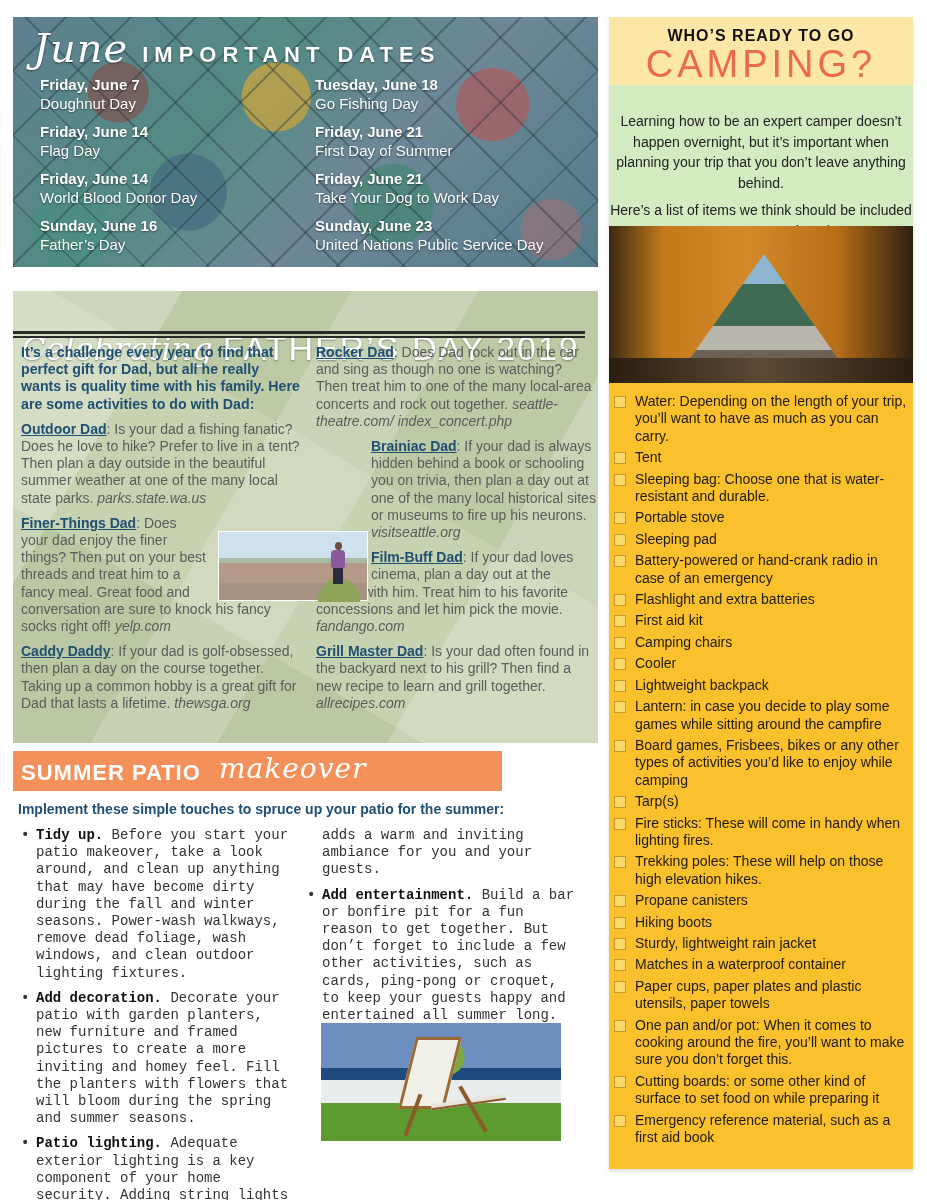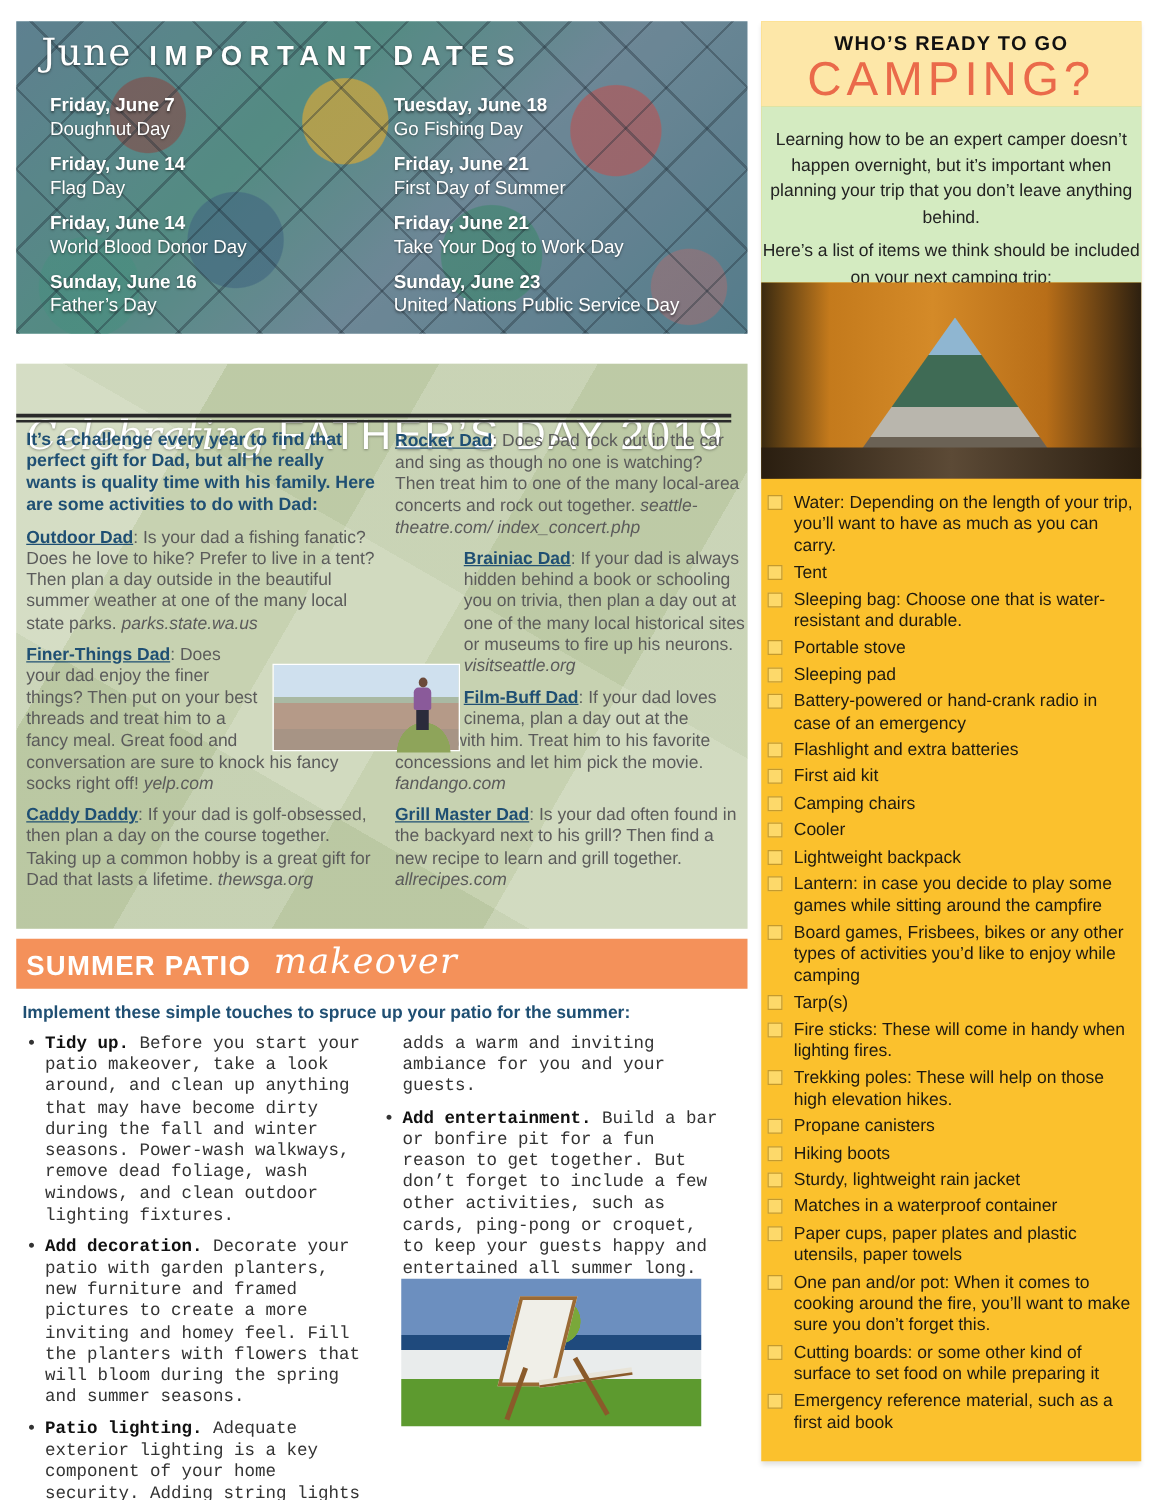--- a/index.html
+++ b/index.html
@@ -24,21 +24,21 @@
     content: ""; position: absolute; inset: 0;
     background:
       repeating-linear-gradient(45deg, rgba(30,40,50,.35) 0 2px, transparent 2px 46px),
       repeating-linear-gradient(-45deg, rgba(30,40,50,.35) 0 2px, transparent 2px 46px);
   }
   .june::after {
     content: ""; position: absolute; inset: 0; background: rgba(40,60,70,.18);
   }
   .june-inner { position: absolute; inset: 0; z-index: 2; color: #fff; text-shadow: 0 1px 2px rgba(0,0,0,.5); }
   .june-title { position: absolute; left: 20px; top: 8px; display: flex; align-items: baseline; }
-  .june-script { font-family: "DejaVu Serif", serif; font-size: 30px; letter-spacing: 1px; }
+  .june-script { font-family: "DejaVu Serif", serif; font-style: italic; font-size: 40px; letter-spacing: 1px; }
   .june-caps { font-size: 22px; letter-spacing: 6px; margin-left: 14px; font-weight: bold; }
   .dates { position: absolute; left: 27px; top: 58px; width: 560px; display: grid; grid-template-columns: 275px 285px; row-gap: 9px; }
   .date-item { line-height: 19px; }
   .date-day { font-weight: bold; font-size: 15px; }
   .date-name { font-size: 15px; }
 
   
   .fathers {
     position: absolute; left: 13px; top: 291px; width: 585px; height: 452px;
     background:
@@ -64,21 +64,21 @@
   }
   .fd-photo .person { position: absolute; left: 112px; top: 8px; width: 14px; height: 44px; }
   .fd-photo .person .body { position: absolute; left: 0; top: 10px; width: 14px; height: 18px; background: #8a5a9a; border-radius: 4px 4px 2px 2px; }
   .fd-photo .person .head { position: absolute; left: 4px; top: 2px; width: 7px; height: 8px; background: #6b4a3a; border-radius: 50%; }
   .fd-photo .person .legs { position: absolute; left: 2px; top: 28px; width: 10px; height: 16px; background: #2b2b3b; }
   .fd-photo .grass { position: absolute; left: 95px; top: 42px; width: 50px; height: 28px; background: radial-gradient(ellipse at 50% 100%, #8ea45a 0 60%, transparent 61%); }
   .fd-float { float: right; width: 95px; height: 74px; }
   .fd-float-left { float: left; width: 55px; height: 95px; }
 
   
-  .patio-banner { position: absolute; left: 13px; top: 751px; width: 585px; height: 40px; background: #f4915a; color: #fff; }
+  .patio-banner { position: absolute; left: 13px; top: 751px; width: 489px; height: 40px; background: #f4915a; color: #fff; }
   .patio-banner .caps { position: absolute; left: 8px; top: 9px; font-size: 22px; letter-spacing: 1px; font-weight: bold; }
   .patio-banner .script { font-family: "DejaVu Serif", serif; font-style: italic; font-size: 28px; position: absolute; left: 206px; top: 1px; letter-spacing: 1px; }
   .patio-intro { position: absolute; left: 18px; top: 801px; font-size: 14px; font-weight: bold; color: #1f4f73; }
   .patio-col { position: absolute; font-size: 14px; line-height: 17.2px; color: #333; }
   .patio-col.left { left: 18px; top: 827px; width: 275px; }
   .patio-col.right { left: 304px; top: 827px; width: 275px; }
   .patio-col ul { list-style: none; }
   .patio-col li { position: relative; padding-left: 18px; margin-bottom: 8px; font-family: Liberation Mono, monospace; }
   .patio-col li::before { content: "•"; position: absolute; left: 3px; top: 0; font-weight: bold; }
   .patio-col li.cont::before { content: none; }
@@ -91,21 +91,21 @@
   .chair-leg1 { position: absolute; left: 90px; top: 70px; width: 4px; height: 44px; background: #8a5a2a; transform: rotate(20deg); }
   .chair-leg2 { position: absolute; left: 150px; top: 60px; width: 4px; height: 52px; background: #8a5a2a; transform: rotate(-30deg); }
   .chair-seat { position: absolute; left: 110px; top: 76px; width: 75px; height: 6px; background: #e8e4d8; border-bottom: 2px solid #8a5a2a; transform: rotate(-8deg); }
   .bush { position: absolute; left: 100px; top: 12px; width: 50px; height: 44px; background: radial-gradient(circle, #7aa83a 0 55%, transparent 56%); }
 
   
   .camp { position: absolute; left: 609px; top: 17px; width: 304px; height: 1152px; background: #fbc12d; box-shadow: 0 3px 4px rgba(0,0,0,.12); }
   .camp-head { position: absolute; left: 0; top: 0; width: 304px; height: 68px; background: #fde7a8; text-align: center; }
   .camp-who { position: absolute; left: 0; width: 100%; top: 10px; font-size: 16px; font-weight: bold; letter-spacing: 1px; color: #111; }
   .camp-big { position: absolute; left: 0; width: 100%; top: 26px; font-size: 38px; letter-spacing: 4px; color: #ea6a4a; }
-  .camp-intro { position: absolute; left: 0; top: 68px; width: 304px; height: 141px; background: #d4ebc1; text-align: center; font-size: 14px; line-height: 20.5px; color: #222; padding-top: 16px; }
+  .camp-intro { position: absolute; left: 0; top: 68px; width: 304px; height: 141px; background: #d4ebc1; text-align: center; font-size: 14px; line-height: 20.5px; color: #222; padding-top: 26px; }
   .camp-intro p { margin-bottom: 7px; }
   .camp-photo {
     position: absolute; left: 0; top: 209px; width: 304px; height: 157px; overflow: hidden;
     background: linear-gradient(90deg, #3a2a10 0%, #c47a1c 18%, #d48a28 45%, #b86e18 75%, #2d2010 100%);
   }
   .tent-window {
     position: absolute; left: 70px; top: 28px; width: 170px; height: 120px;
     background: linear-gradient(180deg, #8fb6d1 0 25%, #3f6b55 25% 60%, #b9b6ad 60% 80%, #6b6255 80%);
     clip-path: polygon(50% 0, 100% 100%, 0 100%);
   }

